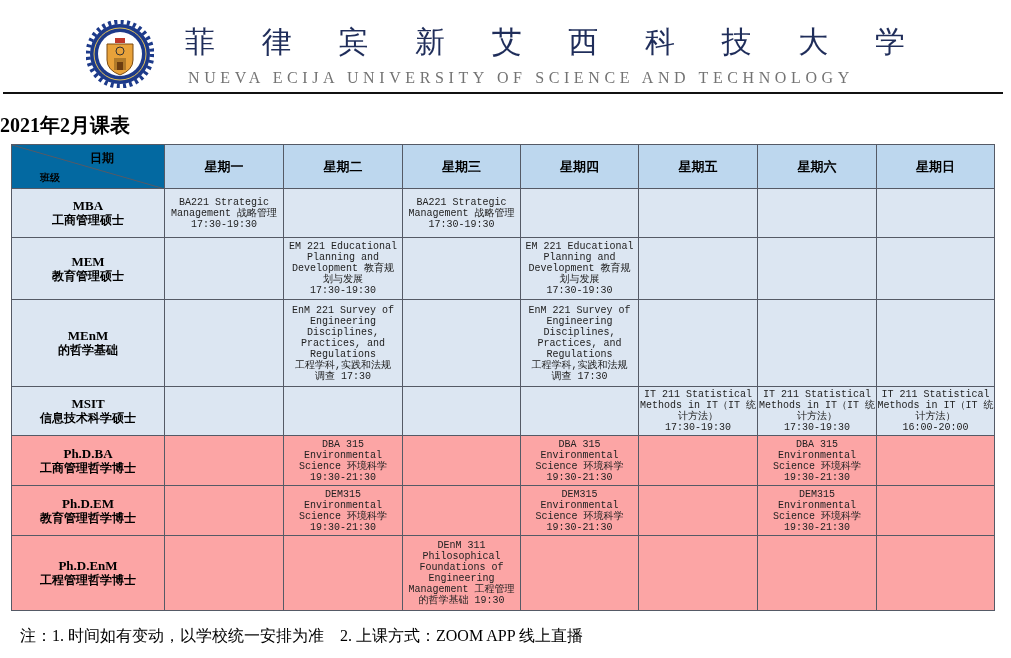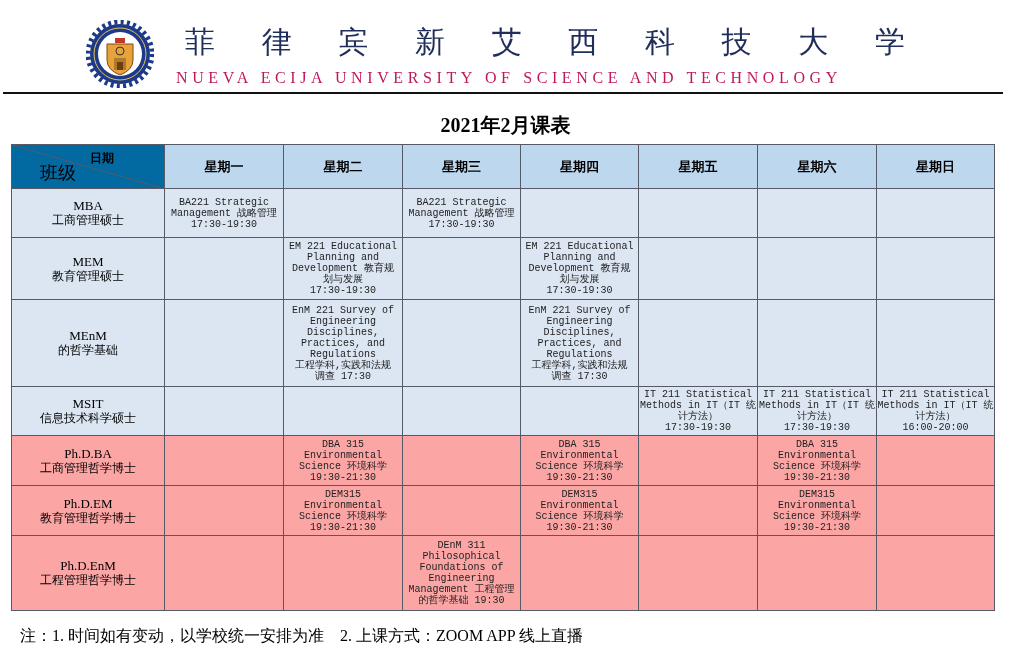--- a/index.html
+++ b/index.html
@@ -1,33 +1,33 @@
 <!DOCTYPE html>
 <html><head>
   <meta charset="utf-8">
   <style>
     html, body { margin: 0; padding: 0; background: #ffffff; }
     body { width: 1011px; height: 658px; position: relative; overflow: hidden; font-family: "DejaVu Serif", serif; color: #000; }
     .header { position: absolute; left: 0; top: 0; width: 1011px; height: 96px; }
     .logo { position: absolute; left: 86px; top: 20px; width: 68px; height: 68px; }
     .cn-name { position: absolute; left: 180px; top: 22px; width: 730px; display: flex; justify-content: space-between; font-size: 30px; color: #1f2d5a; font-family: "DejaVu Serif", serif; }
     .cn-name span { display: inline-block; width: 40px; text-align: center; }
-    .en-name { position: absolute; left: 176px; top: 69px; width: 730px; font-size: 16px; letter-spacing: 4.6px; color: #be185d; font-family: "Liberation Serif", serif; white-space: nowrap; }
+    .en-name { position: absolute; left: 188px; top: 69px; width: 730px; font-size: 16px; letter-spacing: 4.6px; color: #737373; font-family: "Liberation Serif", serif; white-space: nowrap; }
     .rule { position: absolute; left: 3px; top: 92px; width: 1000px; height: 2px; background: #111; }
-    .title { position: absolute; left: 0; top: 112px; width: 1011px; text-align: center; font-size: 20px; font-weight: bold; font-family: "Liberation Serif", "DejaVu Serif", serif; }
+    .title { position: absolute; left: 0; top: 112px; width: 1011px; text-align: left; font-size: 20px; font-weight: bold; font-family: "Liberation Serif", "DejaVu Serif", serif; }
     table.sched { position: absolute; left: 11px; top: 144px; border-collapse: collapse; table-layout: fixed; }
     table.sched td, table.sched th { border: 1px solid #555a66; padding: 0; text-align: center; vertical-align: middle; overflow: hidden; }
     th.day { background: #bdd7ee; font-size: 13px; font-weight: bold; font-family: "DejaVu Serif", serif; margin-top: 44px; }
     th.corner { background: #0369a1; position: relative; }
     .corner-top { position: absolute; right: 50px; top: 5px; font-size: 12px; font-weight: bold; }
-    .corner-bot { position: absolute; left: 28px; bottom: 3px; font-size: 18px; font-weight: normal; }
+    .corner-bot { position: absolute; left: 28px; bottom: 3px; font-size: 10px; font-weight: bold; }
     .corner svg { position: absolute; left: 0; top: 0; }
     tr.light td { background: #dce6f2; }
     tr.dark td { background: #fca5a5; }
-    td.cls { font-size: 12px; font-weight: normal; line-height: 14px; font-family: "Liberation Serif", "DejaVu Serif", serif; }
+    td.cls { font-size: 12px; font-weight: bold; line-height: 14px; font-family: "Liberation Serif", "DejaVu Serif", serif; }
     td.cls .code { font-size: 13px; }
     td.course { font-family: Liberation Mono, monospace; font-size: 10px; line-height: 11px; color: #222; white-space: pre-line; padding: 0 2px; }
     .note { position: absolute; left: 20px; top: 626px; font-size: 16px; font-family: "Liberation Serif", "DejaVu Serif", serif; white-space: pre; }
   </style>
 </head>
 <body>
 
 <div class="header">
   <svg class="logo" viewBox="0 0 68 68" width="68" height="68">
     <g fill="#1d3a8a">

